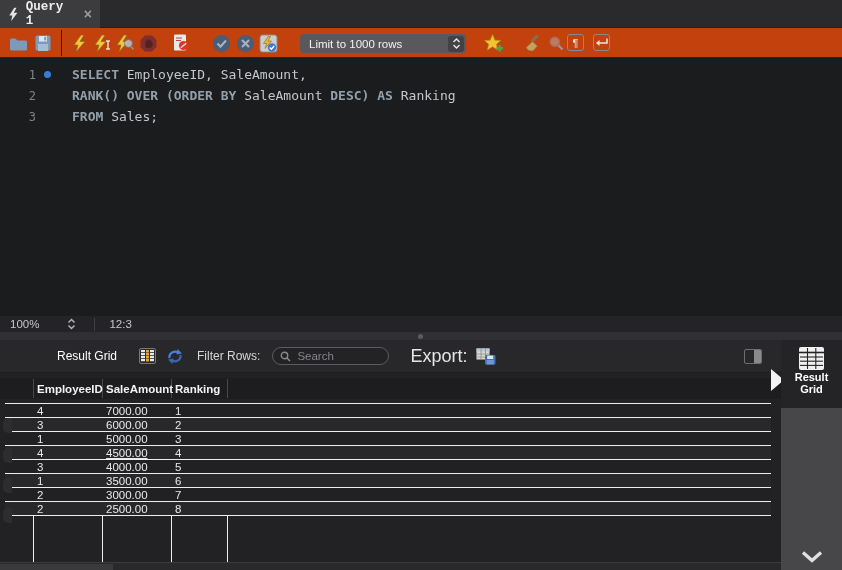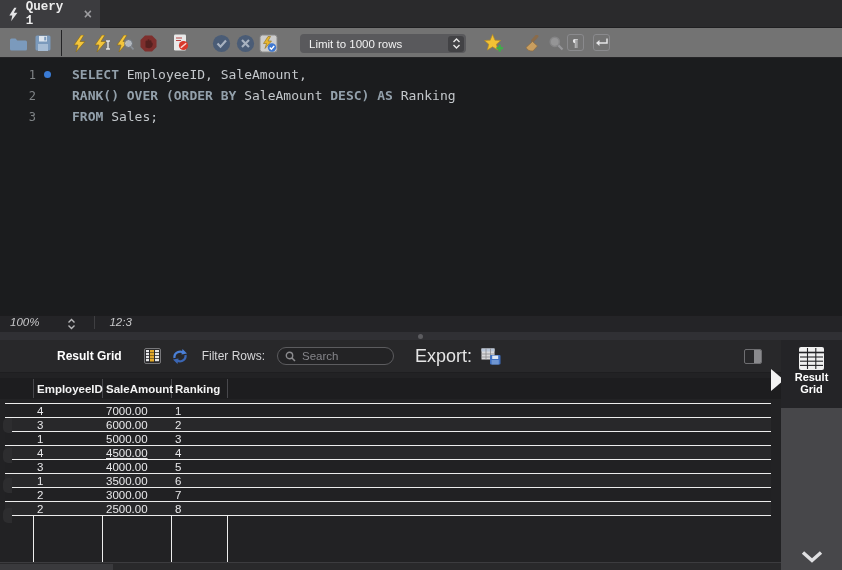--- a/index.html
+++ b/index.html
@@ -8,21 +8,21 @@
     font-family:"Liberation Sans",sans-serif;overflow:hidden;}
 
   
   .tabbar{position:absolute;left:0;top:0;width:842px;height:28px;background:#2a2a2c;border-bottom:1px solid #1f1f21;}
   .tab{position:absolute;left:0;top:0;width:100px;height:28px;background:#3c3c3f;
     display:flex;align-items:center;gap:7px;padding:0 8px;}
   .tab-label{color:#ececec;font-size:12.5px;font-weight:bold;font-family:Liberation Mono, monospace;}
   .tab-close{color:#9c9c9f;font-size:14px;font-weight:bold;margin-left:4px;line-height:1;}
 
   
-  .toolbar{position:absolute;left:0;top:28px;width:842px;height:30px;background:#737373;border-bottom:1px solid #242426;}
+  .toolbar{position:absolute;left:0;top:28px;width:842px;height:30px;background:#c2410c;border-bottom:1px solid #242426;}
   .tbi{position:absolute;top:5px;width:20px;height:20px;display:flex;align-items:center;justify-content:center;}
   .tb-divider{position:absolute;left:61px;top:2px;width:1px;height:26px;background:#232325;}
   .dropdown{position:absolute;left:300px;top:6px;width:166px;height:19px;background:#59595c;border-radius:4px;
     display:flex;align-items:center;color:#f2f2f2;font-size:11.5px;padding-left:9px;}
   .dd-stepper{position:absolute;right:2px;top:1.5px;width:16px;height:16px;background:#424245;border-radius:3px;
     display:flex;flex-direction:column;align-items:center;justify-content:center;}
   .boxicon{position:absolute;top:6px;width:17px;height:17px;border:1px solid #8a8a8d;border-radius:3px;
     display:flex;align-items:center;justify-content:center;color:#e6e6e8;font-size:11px;}
 
   
@@ -31,34 +31,34 @@
     font-family:"DejaVu Sans Mono","Liberation Mono",monospace;font-size:13px;}
   .line-number{width:36px;text-align:right;color:#7f8386;font-size:12px;flex:none;}
   .break-dot{width:7px;height:7px;border-radius:50%;background:#3a7bd5;margin-left:8px;flex:none;}
   .break-dot.hidden{visibility:hidden;}
   .code-text{margin-left:21px;white-space:pre;}
   .tok-kw{color:#93a0ab;font-weight:bold;}
   .tok-pl{color:#c3c7cb;}
 
   
   .statusbar{position:absolute;left:0;top:315px;width:842px;height:17px;background:#242427;
-    display:flex;color:#c7c7c9;font-size:11.5px;border-top:1px solid #1c1c1e;font-style:italic;}
+    display:flex;align-items:center;color:#c7c7c9;font-size:11.5px;border-top:1px solid #1c1c1e;}
   .sb-zoom{margin-left:10px;}
   .sb-stepper{margin-left:28px;display:flex;flex-direction:column;align-items:center;justify-content:center;}
   .sb-div{width:1px;height:13px;background:#3f3f42;margin-left:18px;}
   .sb-pos{margin-left:14px;}
 
   
   .splitter{position:absolute;left:0;top:332px;width:842px;height:8px;background:#303034;}
   .splitter-dot{position:absolute;left:418px;top:1.5px;width:5px;height:5px;border-radius:50%;background:#5c5c60;}
 
   
   .rtoolbar{position:absolute;left:0;top:340px;width:781px;height:33px;background:#28282a;
     display:flex;align-items:center;border-bottom:1px solid #1e1e20;}
-  .rt-title{margin-left:14px;color:#ffffff;font-weight:bold;font-size:12px;padding-left:43px;}
+  .rt-title{margin-left:14px;color:#ffffff;font-weight:normal;font-size:12px;padding-left:43px;}
   .rt-gridicon{margin-left:22px;width:17px;height:16px;border:1px solid #77777a;border-radius:2px;
     display:flex;gap:1px;padding:1px;background:#2a2a2c;}
   .rt-gridicon span{flex:1;background:repeating-linear-gradient(#e8e8e8 0 2px,#55555a 2px 3px);}
   .rt-gridicon span.gold{background:repeating-linear-gradient(#e3aa2e 0 2px,#8a6a20 2px 3px);}
   .rt-refresh{margin-left:10px;width:18px;height:17px;}
   .rt-filter{margin-left:13px;color:#d6d6d8;font-size:12px;}
   .searchbox{margin-left:12px;width:117px;height:18px;border:1px solid #5c5c5f;border-radius:9px;background:#232325;
     display:flex;align-items:center;padding:0 7px;gap:4px;}
   .searchbox input{flex:1;min-width:0;background:transparent;border:none;outline:none;color:#c9c9cb;font-size:11.5px;
     font-family:"Liberation Sans",sans-serif;}

